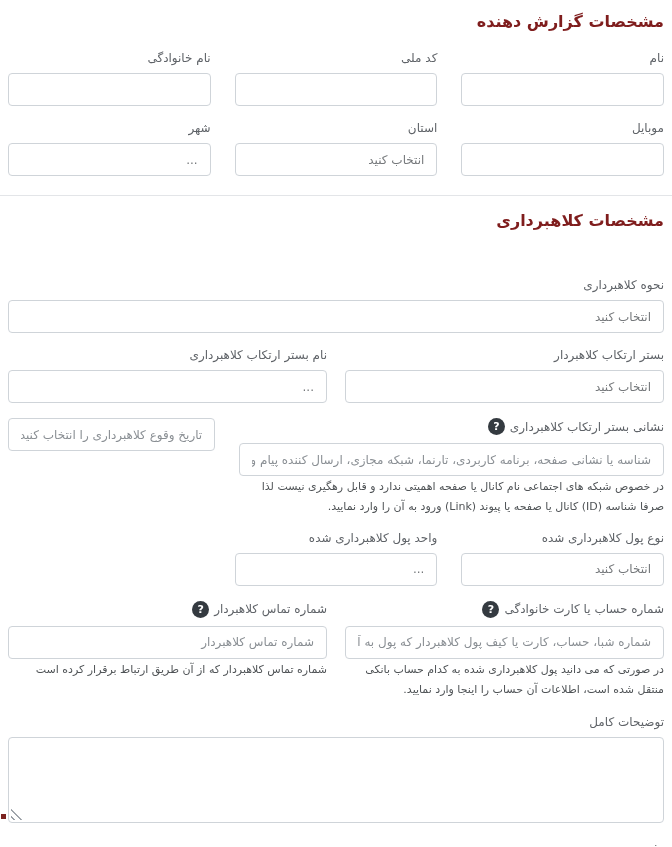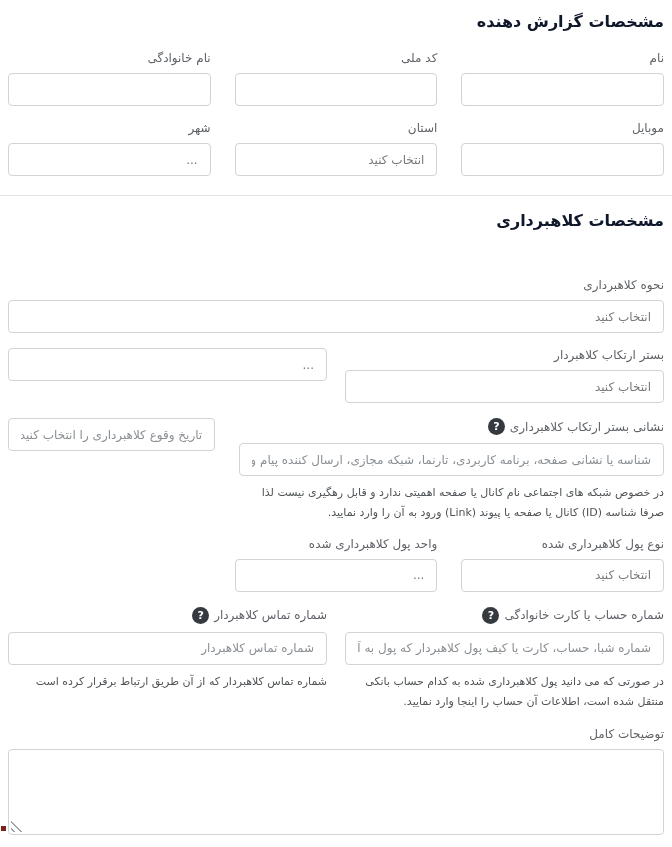--- a/index.html
+++ b/index.html
@@ -8,21 +8,21 @@
     width: 672px;
     min-height: 847px;
     font-family: "DejaVu Sans", sans-serif;
     direction: rtl;
     padding: 10px 8px 16px 8px;
     color: #212529;
   }
   .section-title {
     font-size: 16px;
     font-weight: bold;
-    color: #0f172a;
+    color: #7f1d1d;
     margin: 2px 0 20px 0;
   }
   .row3 { display: grid; grid-template-columns: repeat(3, 1fr); column-gap: 24px; margin-bottom: 15px; }
   .row2 { display: grid; grid-template-columns: 1fr 1fr; column-gap: 18px; margin-bottom: 15px; }
   .row21 { display: grid; grid-template-columns: 2.05fr 1fr; column-gap: 24px; margin-bottom: 13px; align-items: start; }
   .field { min-width: 0; }
   .field-label {
     display: flex;
     align-items: center;
     gap: 5px;
@@ -58,21 +58,21 @@
     display: inline-flex;
     align-items: center;
     justify-content: center;
     flex: 0 0 auto;
     cursor: pointer;
   }
   .help-text {
     font-size: 11px;
     color: #4f5356;
     line-height: 1.85;
-    margin-top: 7px;
+    margin-top: 1px;
     text-align: right;
   }
   hr.divider {
     border: none;
     border-top: 1px solid #e3e5e8;
     margin: 19px -8px 15px -8px;
   }
   .mb { margin-bottom: 15px; margin-top: 48px; }
   .textarea-wrap { position: relative; margin-bottom: 16px; }
   textarea.control {
@@ -141,20 +141,21 @@
   <div class="field-label">نحوه کلاهبرداری</div>
   <div class="control select-like">انتخاب کنید</div>
 </div>
 
 <div class="row2">
   <div class="field">
     <div class="field-label">بستر ارتکاب کلاهبردار</div>
     <div class="control select-like">انتخاب کنید</div>
   </div>
   <div class="field">
+    <div class="field-label">نام بستر ارتکاب کلاهبرداری</div>
     <div class="control select-like">...</div>
   </div>
 </div>
 
 <div class="row21">
   <div class="field">
     <div class="field-label">
       <span>نشانی بستر ارتکاب کلاهبرداری</span>
       <span class="help-badge">?</span>
     </div>

